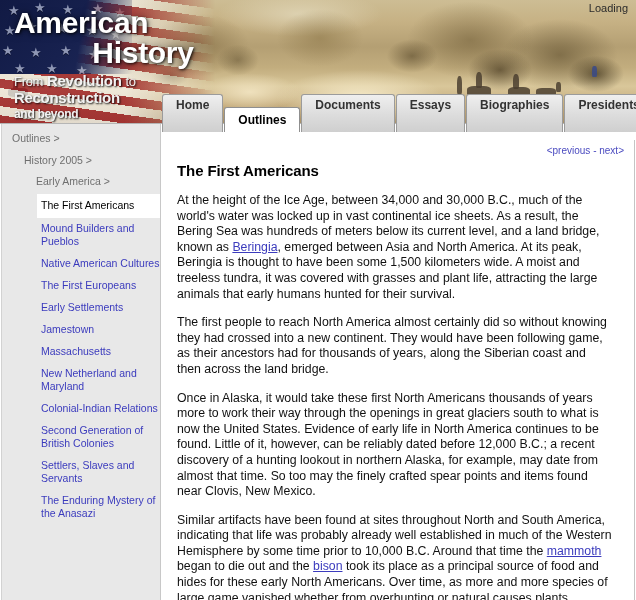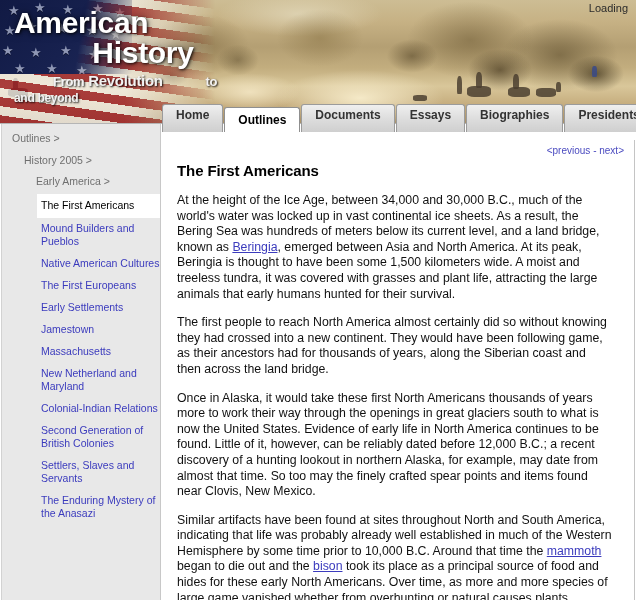--- a/index.html
+++ b/index.html
@@ -112,42 +112,42 @@
   .bt-l1 { font-size: 30px; font-weight: bold; line-height: 30px; }
   .bt-l2 { font-size: 30px; font-weight: bold; line-height: 30px; margin-left: 8px; text-align: center; }
   .bt-sub {
     margin-top: 5px;
     font-size: 15px;
     line-height: 16px;
     font-weight: bold;
     color: #f2f2f2;
     text-shadow: 1px 1px 2px rgba(0,0,0,.9);
   }
-  .bt-sub .thin { font-weight: bold; font-size: 13px; margin-left: 39px; }
+  .bt-sub .thin { font-weight: normal; font-size: 13px; }
   .bt-sub .l3 { font-size: 12px; font-weight: bold; }
 
   .loading {
     position: absolute;
     right: 8px; top: 2px;
     z-index: 8;
     font-size: 11px;
     color: #2b2b2b;
   }
 
   
   .tabbar {
     position: absolute;
     left: 162px; top: 107px;
     height: 25px;
     display: flex;
     align-items: flex-end;
     z-index: 7;
   }
   .tab {
-    height: 28px;
+    height: 38px;
     line-height: 21px;
     padding: 0 13px;
     margin-right: 1px;
     font-size: 12px;
     font-weight: bold;
     color: #333333;
     background: linear-gradient(180deg, #efefef 0%, #dcdcdc 55%, #cfcfcf 100%);
     border: 1px solid #9b9b9b;
     border-bottom: none;
     border-radius: 3px 3px 0 0;
@@ -300,20 +300,21 @@
       <span class="star" style="left:76px; top:64px;">★</span>
     </div>
 
     <div class="banner-title">
       <div class="bt-l1">American</div>
       <div class="bt-l2">History</div>
       <div class="bt-sub">
         <span class="thin">From</span>
         <span>Revolution</span>
         <span class="thin">to</span>
+        <div>Reconstruction</div>
         <div class="l3">and beyond</div>
       </div>
     </div>
 
     <div class="loading">Loading</div>
   </div>
 
   <div class="tabbar" id="tabbar">
       <div class="tab">Home</div>
       <div class="tab active">Outlines</div>

